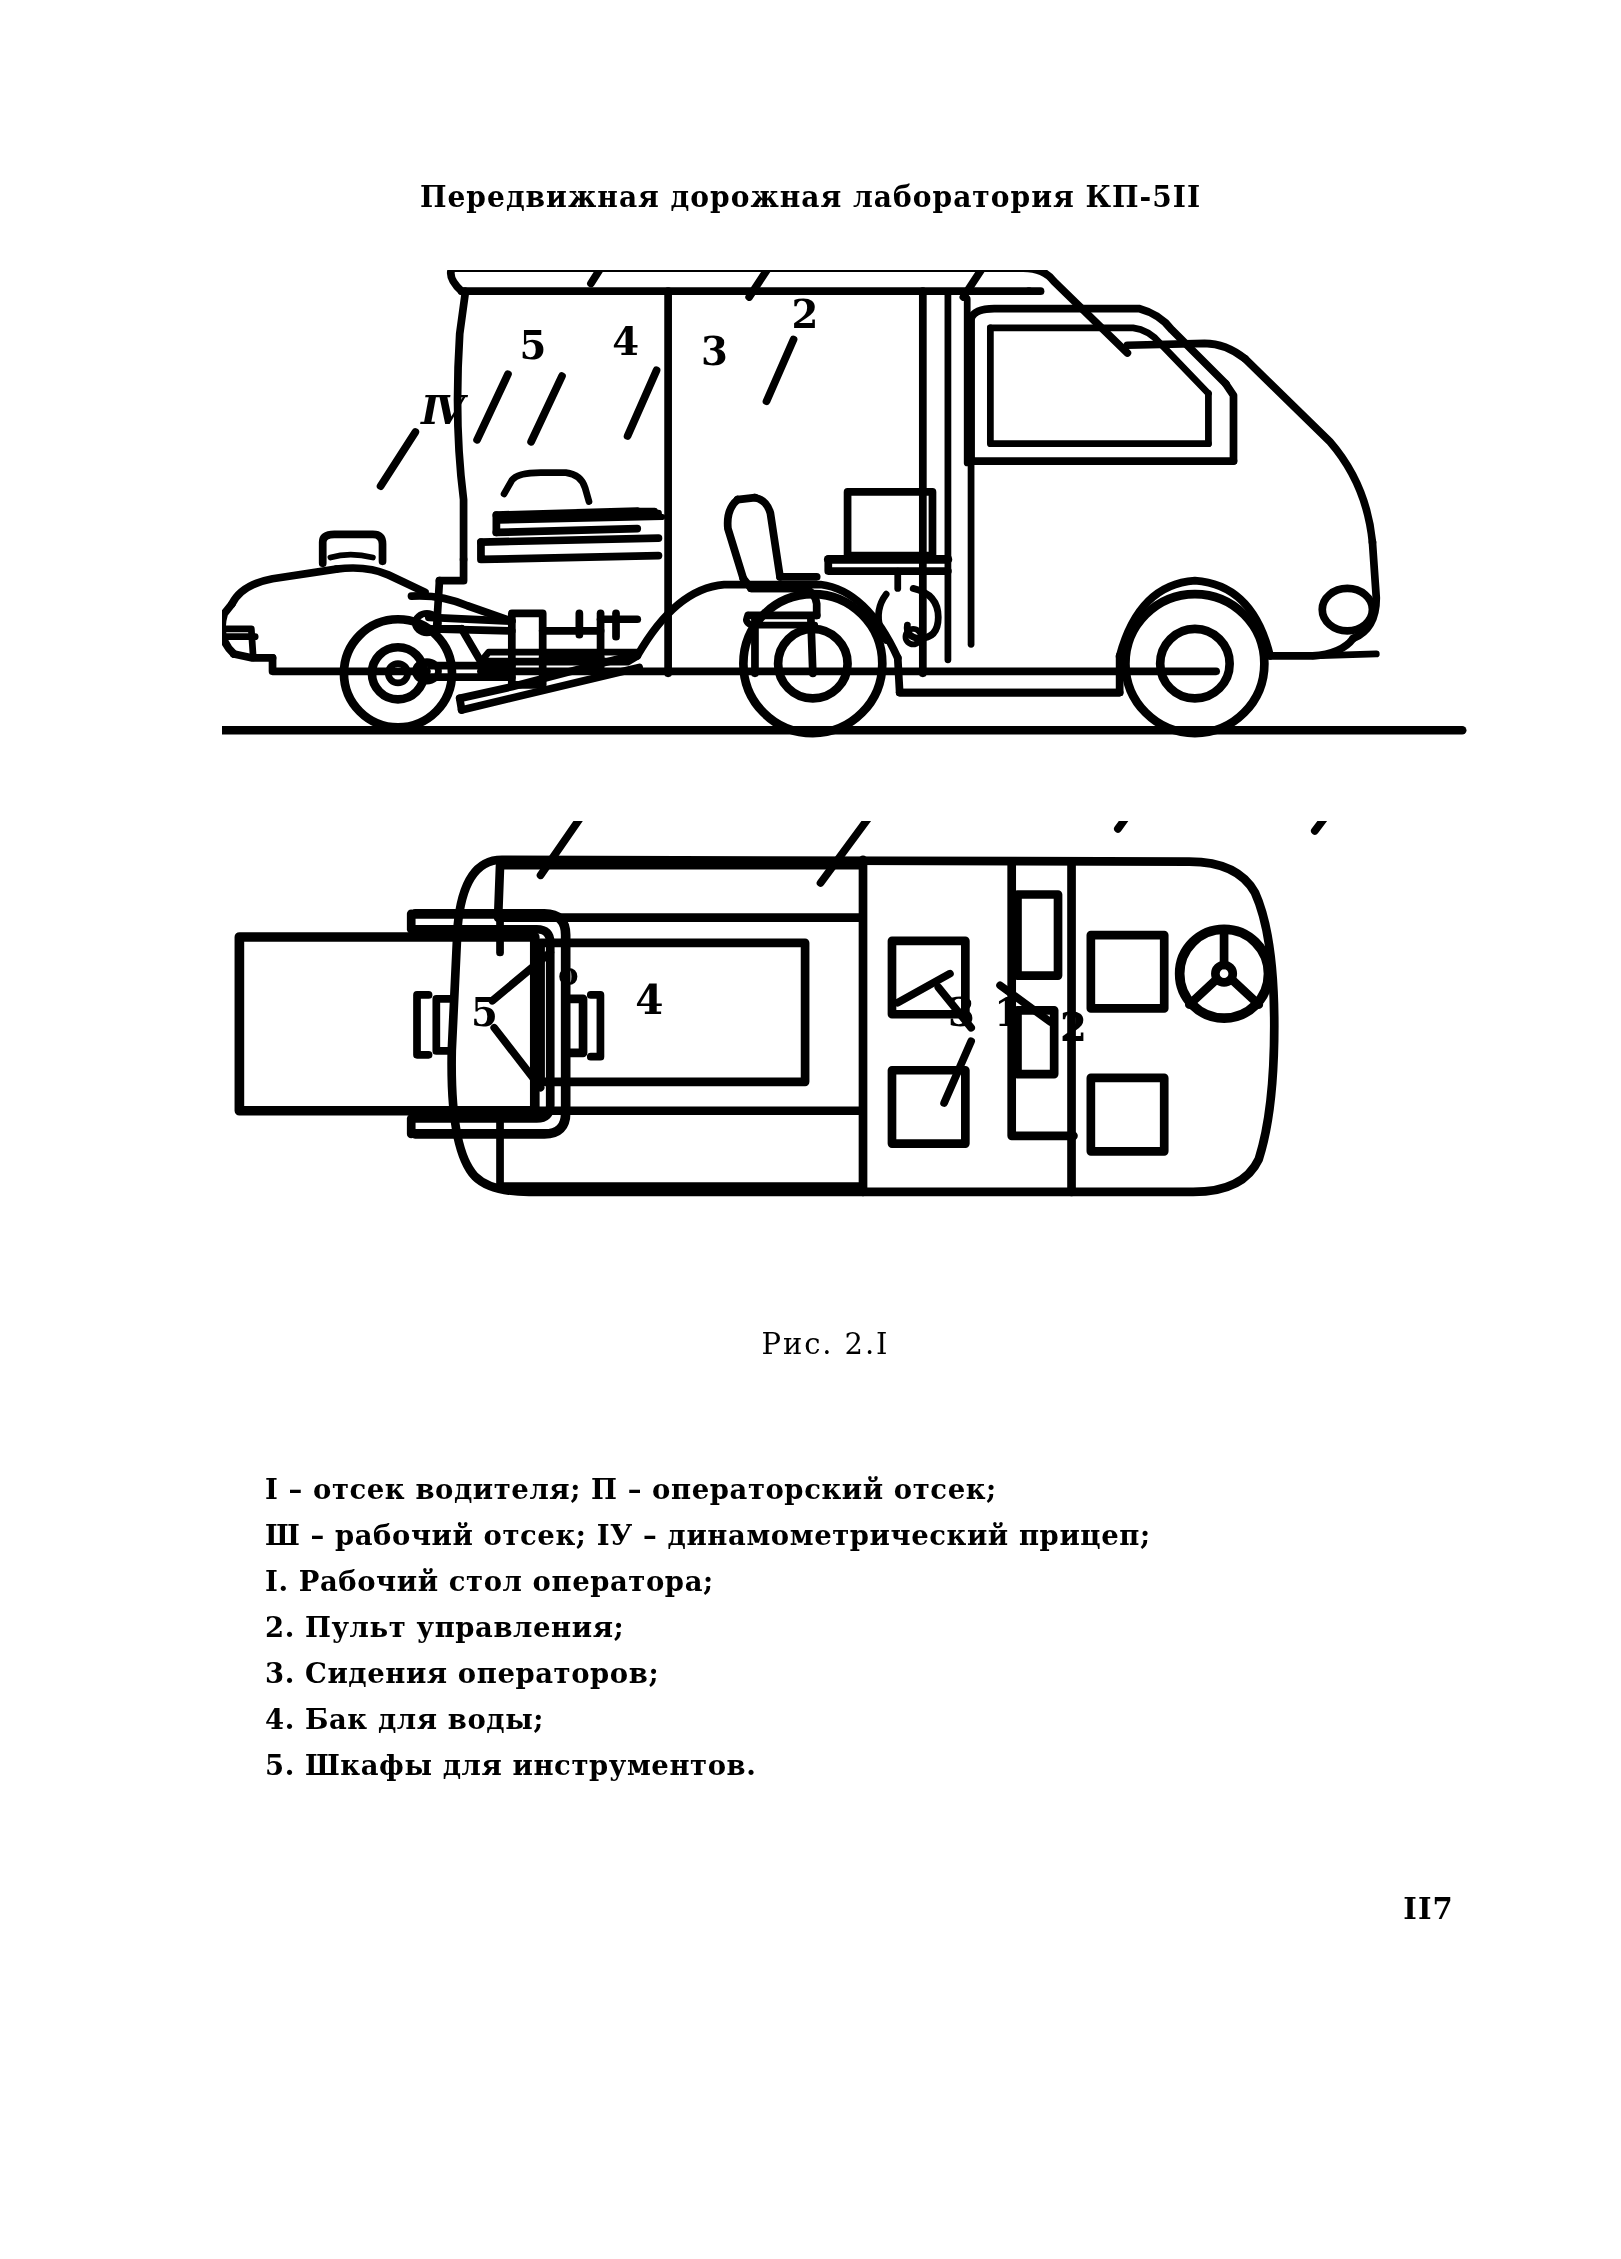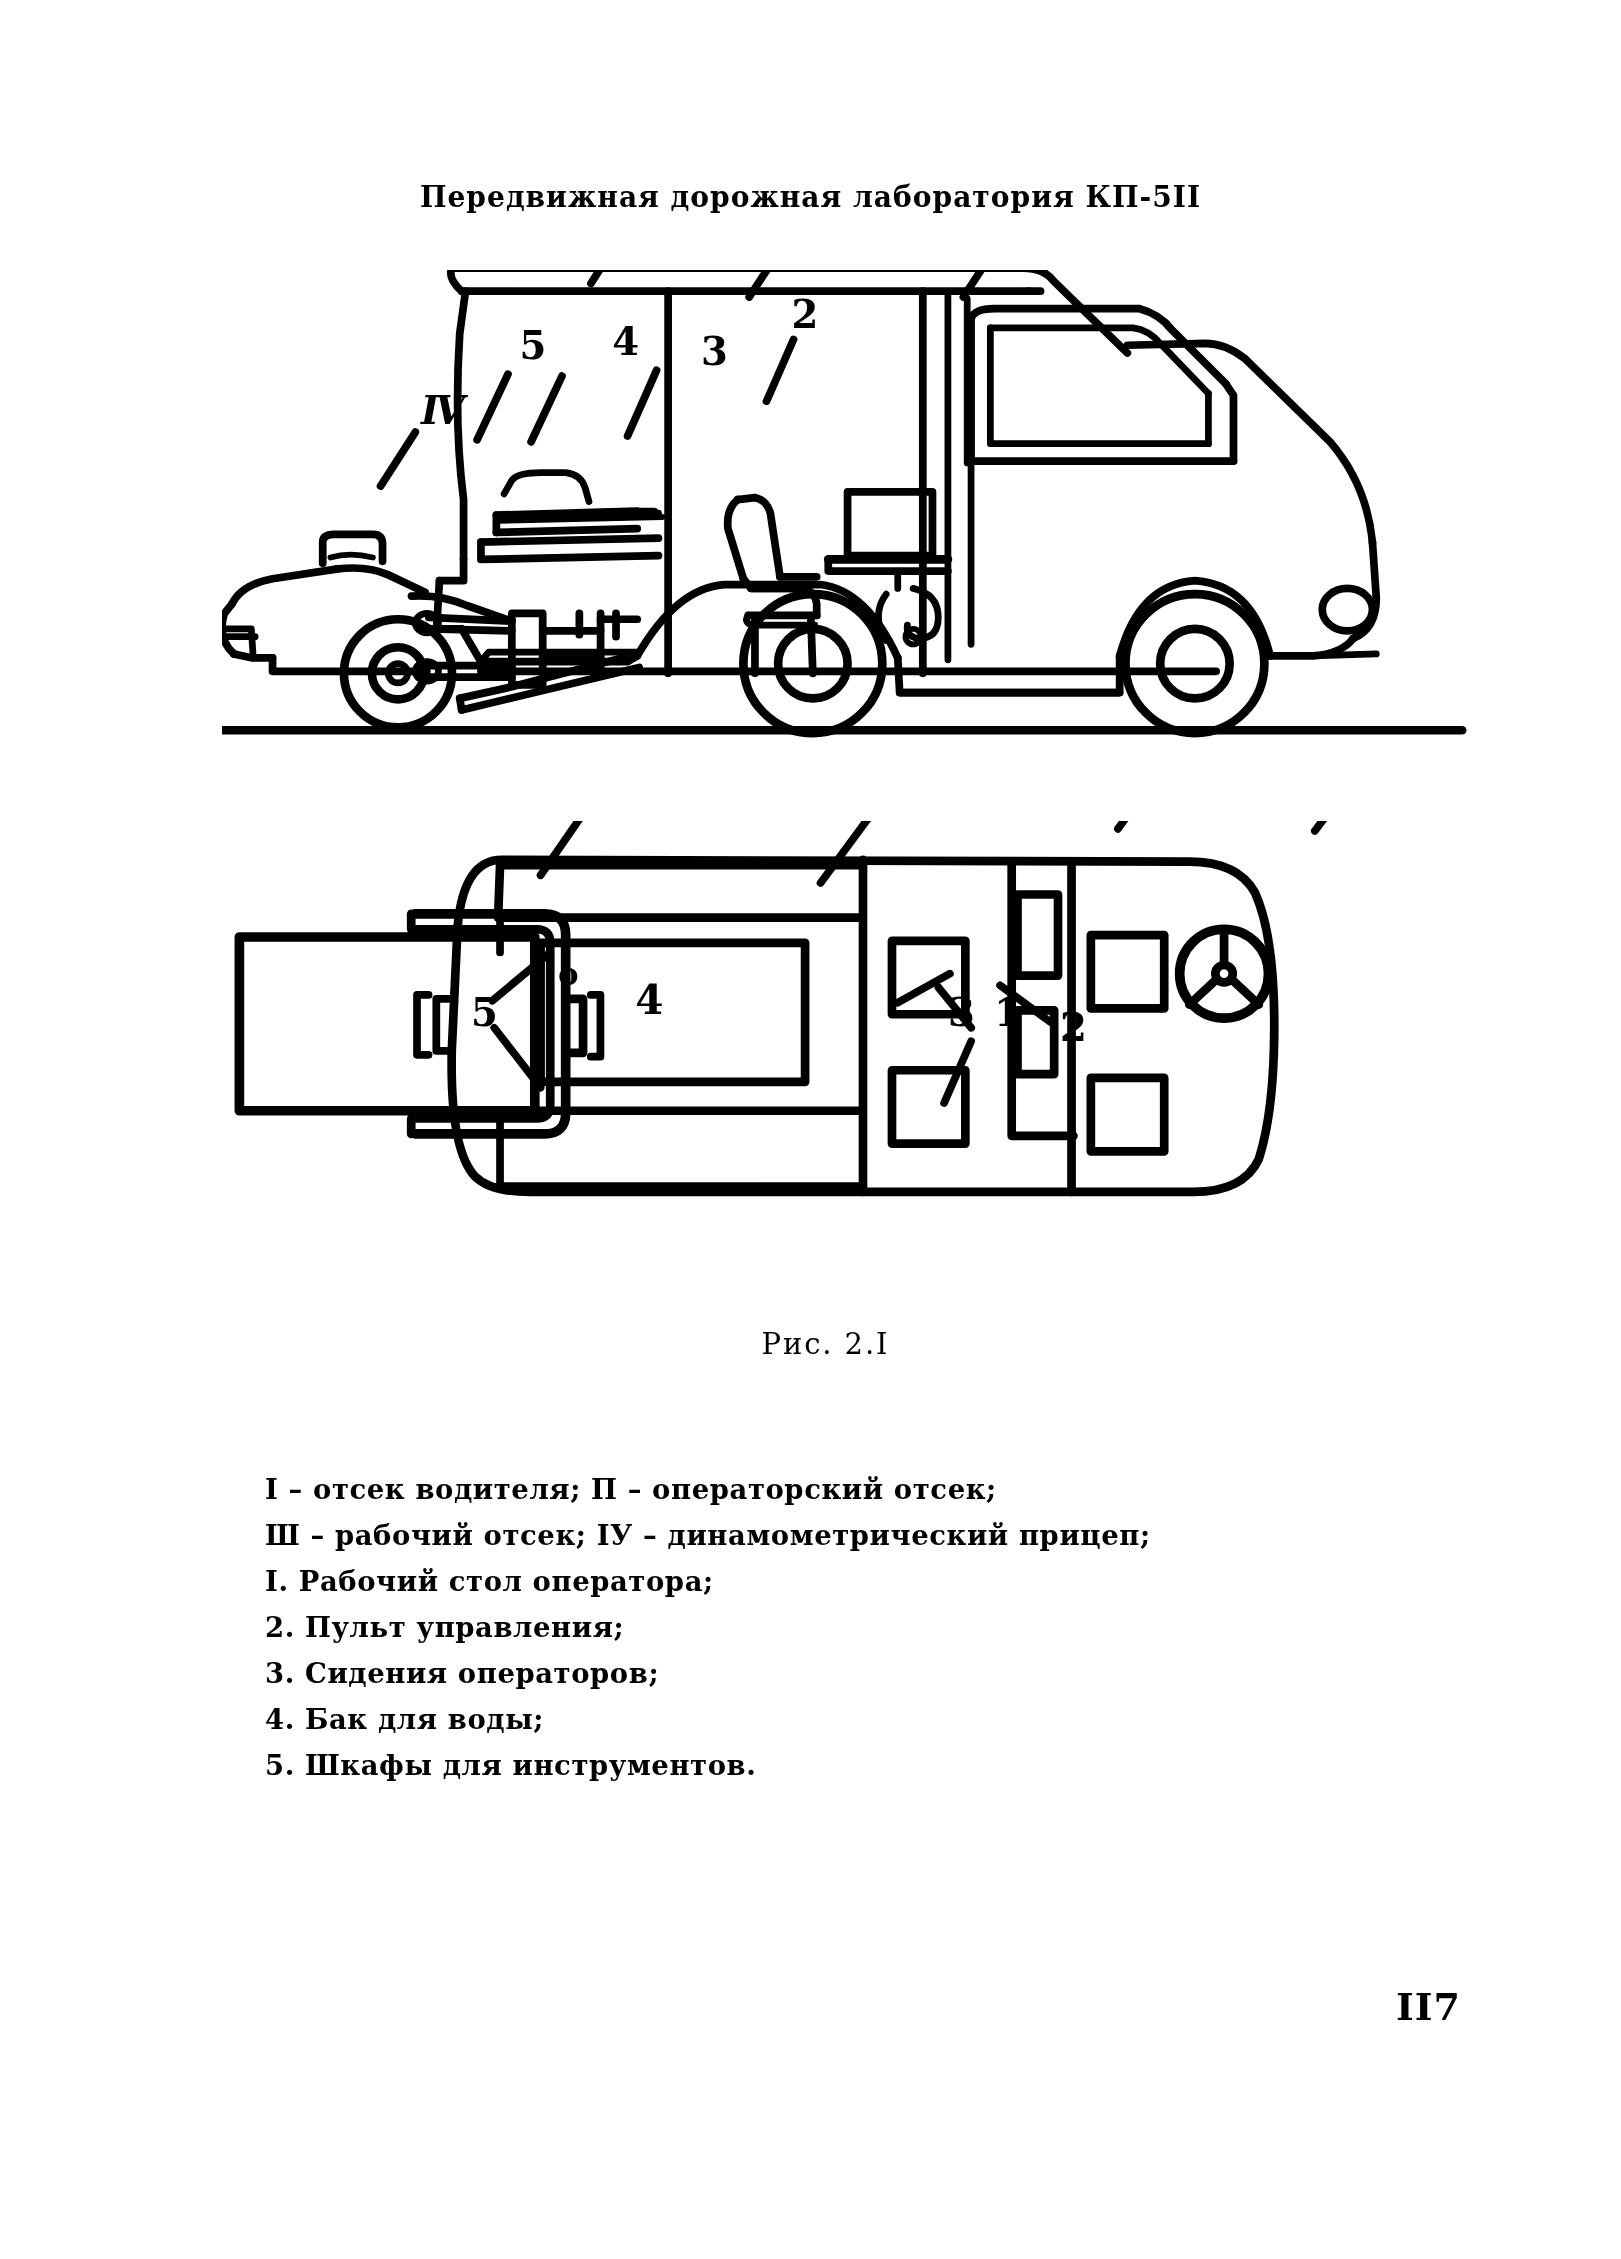--- a/index.html
+++ b/index.html
@@ -81,25 +81,25 @@
     line-height: 46px;
     white-space: pre;
     transform: scaleX(0.98);
     transform-origin: left center;
   }
 
   
   #page-number {
     position: absolute;
     left: 1332px;
-    top: 1984px;
+    top: 1892px;
     width: 193px;
     text-align: center;
     font-family: "DejaVu Serif", serif;
-    font-size: 38px;
+    font-size: 29px;
     font-weight: 700;
     letter-spacing: 1px;
   }
 
   
   .lbl-roman {
     font-family: "DejaVu Serif", serif;
     font-weight: 700;
     font-style: italic;
   }

